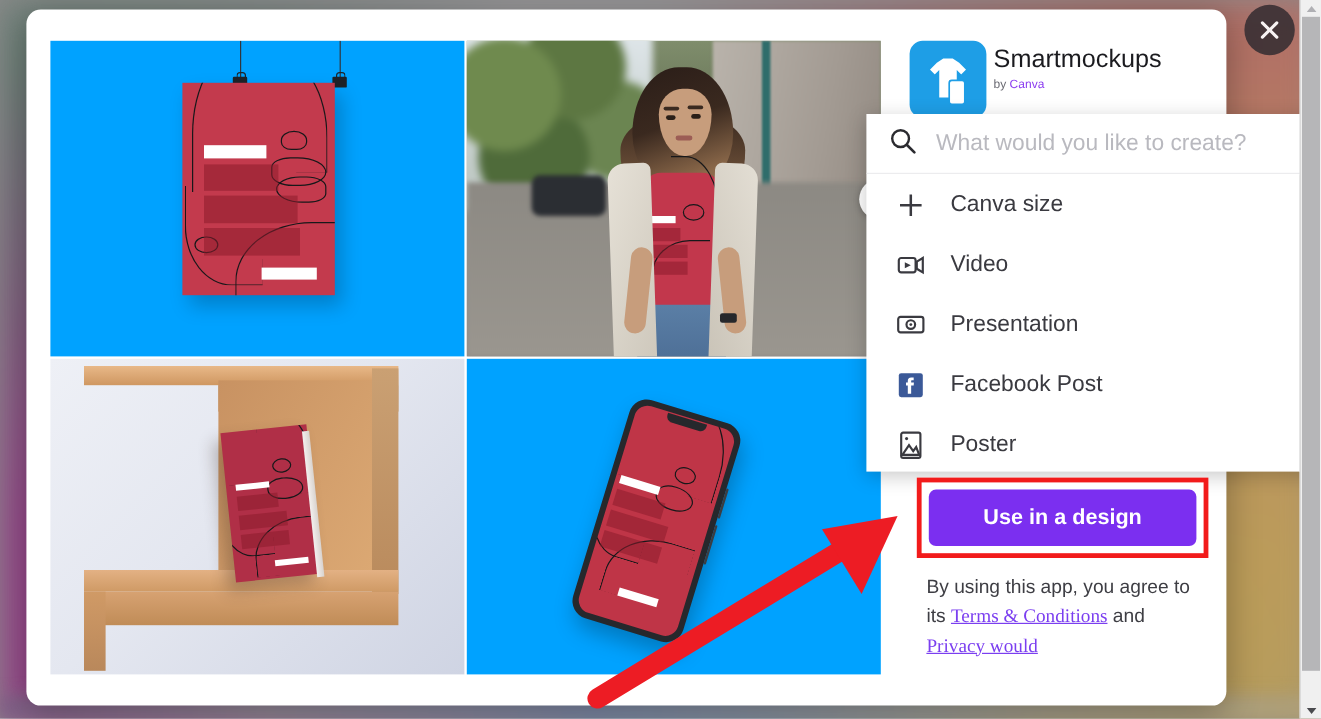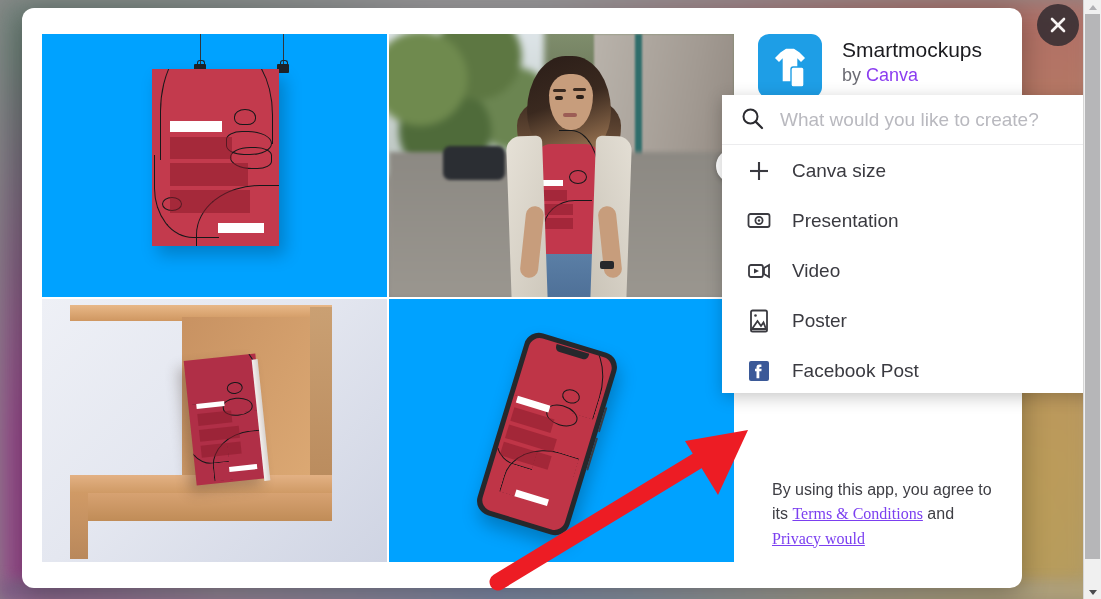--- a/index.html
+++ b/index.html
@@ -239,31 +239,31 @@
     z-index: 6;
   }
 
   
   .side {
     position:absolute;
     left: 736px; top: 26px;
     width: 280px;
     height: 540px;
   }
-  .app-head{ display:flex; align-items:flex-start; gap:20px; }
+  .app-head{ display:flex; align-items:flex-start; gap:6px; }
   .app-logo{
     width:64px; height:64px; border-radius:11px;
     background:#1e9ee6;
     position:relative; flex:0 0 auto;
   }
   .app-title{
     font-size:21px; color:#1b1b1f; line-height:1.15;
     margin-top:4px;
   }
-  .app-by{ font-size:18px; color:#6b6b73; margin-top:3px;}
+  .app-by{ font-size:10px; color:#6b6b73; margin-top:3px;}
   .app-by a{ color:#8b3df0; text-decoration:none;}
 
   
   .dropdown{
     position:absolute;
     left: 722px; top: 95px;
     width: 379px; height: 298px;
     background:#fff;
     box-shadow: 0 4px 16px rgba(0,0,0,.22);
     z-index: 20;
@@ -515,72 +515,75 @@
               <line x1="13" y1="4" x2="13" y2="22" stroke="#3a3a40" stroke-width="2.1"></line>
               <line x1="4" y1="13" x2="22" y2="13" stroke="#3a3a40" stroke-width="2.1"></line>
             </svg>
         </span>
         <span>Canva size</span>
       </div>
 
       <div class="dd-item">
         <span class="dd-ico">
           <svg width="26" height="26" viewBox="0 0 26 26">
+            <rect x="3" y="7" width="14" height="12" rx="2" fill="none" stroke="#3a3a40" stroke-width="1.8"></rect>
+            <path d="M8 10.5 L13 13 L8 15.5 Z" fill="#3a3a40"></path>
+            <path d="M18 10 L23 7 L23 19 L18 16 Z" fill="none" stroke="#3a3a40" stroke-width="1.8"></path>
+          </svg>
+        </span>
+        <span>Video</span>
+      </div>
+
+      <div class="dd-item">
+        <span class="dd-ico">
+          <svg width="26" height="26" viewBox="0 0 26 26">
             <rect x="2.5" y="6" width="21" height="13" rx="2" fill="none" stroke="#3a3a40" stroke-width="1.8"></rect>
             <circle cx="13" cy="12.5" r="3.6" fill="none" stroke="#3a3a40" stroke-width="1.8"></circle>
             <circle cx="13" cy="12.5" r="1.2" fill="#3a3a40"></circle>
           </svg>
         </span>
         <span>Presentation</span>
       </div>
 
       <div class="dd-item">
         <span class="dd-ico">
           <svg width="26" height="26" viewBox="0 0 26 26">
-            <rect x="3" y="7" width="14" height="12" rx="2" fill="none" stroke="#3a3a40" stroke-width="1.8"></rect>
-            <path d="M8 10.5 L13 13 L8 15.5 Z" fill="#3a3a40"></path>
-            <path d="M18 10 L23 7 L23 19 L18 16 Z" fill="none" stroke="#3a3a40" stroke-width="1.8"></path>
+            <rect x="3" y="3" width="20" height="20" rx="2" fill="#3b5998"></rect>
+            <path d="M15.4 13.2h-2.1v7h-2.8v-7H9v-2.4h1.5V9.3c0-1.6.8-2.8 2.9-2.8h2v2.4h-1.3c-.6 0-.8.3-.8.8v1.1h2.3z" fill="#fff"></path>
           </svg>
         </span>
-        <span>Video</span>
+        <span>Facebook Post</span>
       </div>
 
       <div class="dd-item">
         <span class="dd-ico">
           <svg width="26" height="26" viewBox="0 0 26 26">
             <rect x="5" y="2.5" width="16" height="21" rx="1.6" fill="none" stroke="#3a3a40" stroke-width="1.8"></rect>
             <circle cx="9.5" cy="7.5" r="1.3" fill="#3a3a40"></circle>
             <path d="M6 21 L11.5 13 L15 18 L17.5 14.5 L20 21 Z" fill="none" stroke="#3a3a40" stroke-width="1.8"></path>
           </svg>
         </span>
         <span>Poster</span>
       </div>
-
-      <div class="dd-item">
-        <span class="dd-ico">
-          <svg width="26" height="26" viewBox="0 0 26 26">
-            <rect x="3" y="3" width="20" height="20" rx="2" fill="#3b5998"></rect>
-            <path d="M15.4 13.2h-2.1v7h-2.8v-7H9v-2.4h1.5V9.3c0-1.6.8-2.8 2.9-2.8h2v2.4h-1.3c-.6 0-.8.3-.8.8v1.1h2.3z" fill="#fff"></path>
-          </svg>
-        </span>
-        <span>Facebook Post</span>
-      </div>
     </div>
 
     <div class="dd-sb">
       <div class="dd-sb-up">
           <div class="tri tri-up"></div>
         </div>
       <div class="dd-sb-thumb"></div>
       <div class="dd-sb-dn">
           <div class="tri tri-dn"></div>
         </div>
     </div>
   </div>
 
+  <div class="cta-wrap">
+    <button class="cta">Use in a design</button>
+  </div>
 
   <div class="legal">
     <span>By using this app, you agree to its </span><a href="#">Terms &amp; Conditions</a><span> and </span><a href="#">Privacy would</a>
   </div>
 
   <svg class="arrow-svg" viewBox="0 0 300 199">
     <line x1="18" y1="182" x2="222" y2="58" stroke="#ed1c24" stroke-width="17" stroke-linecap="round"></line>
     <path d="M268 30 L205 41 L238 95 Z" fill="#ed1c24"></path>
   </svg>
 

